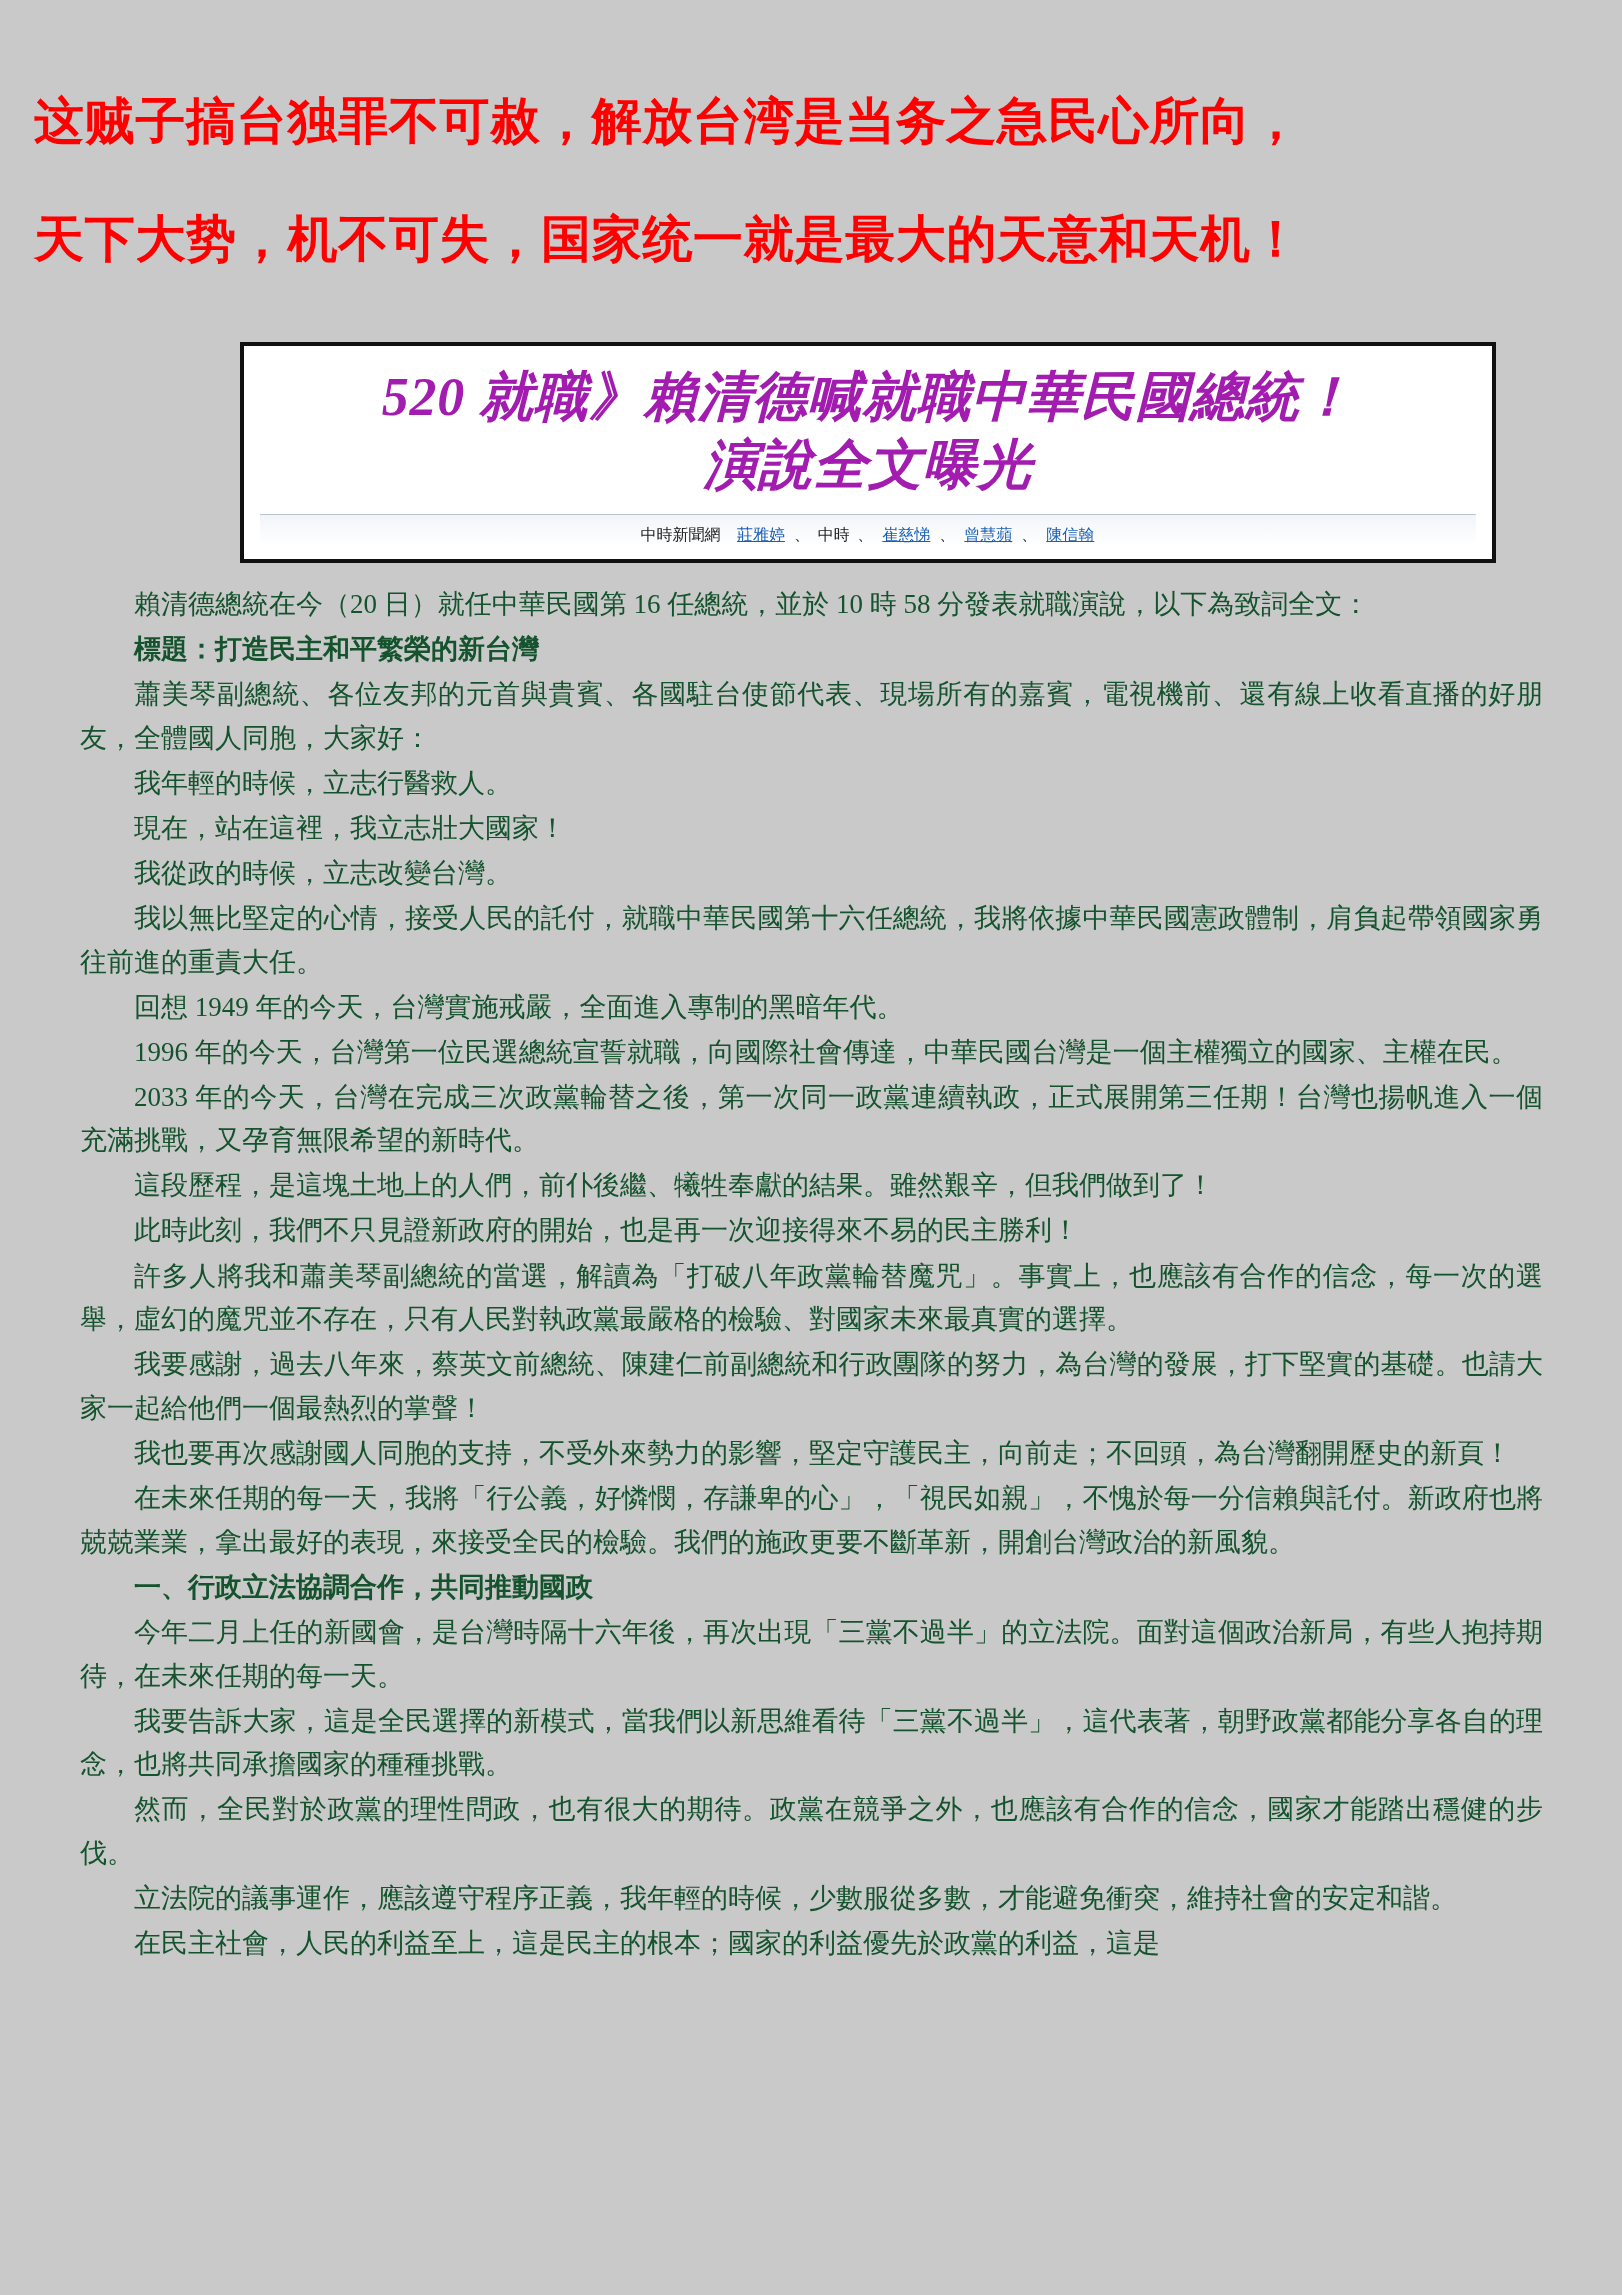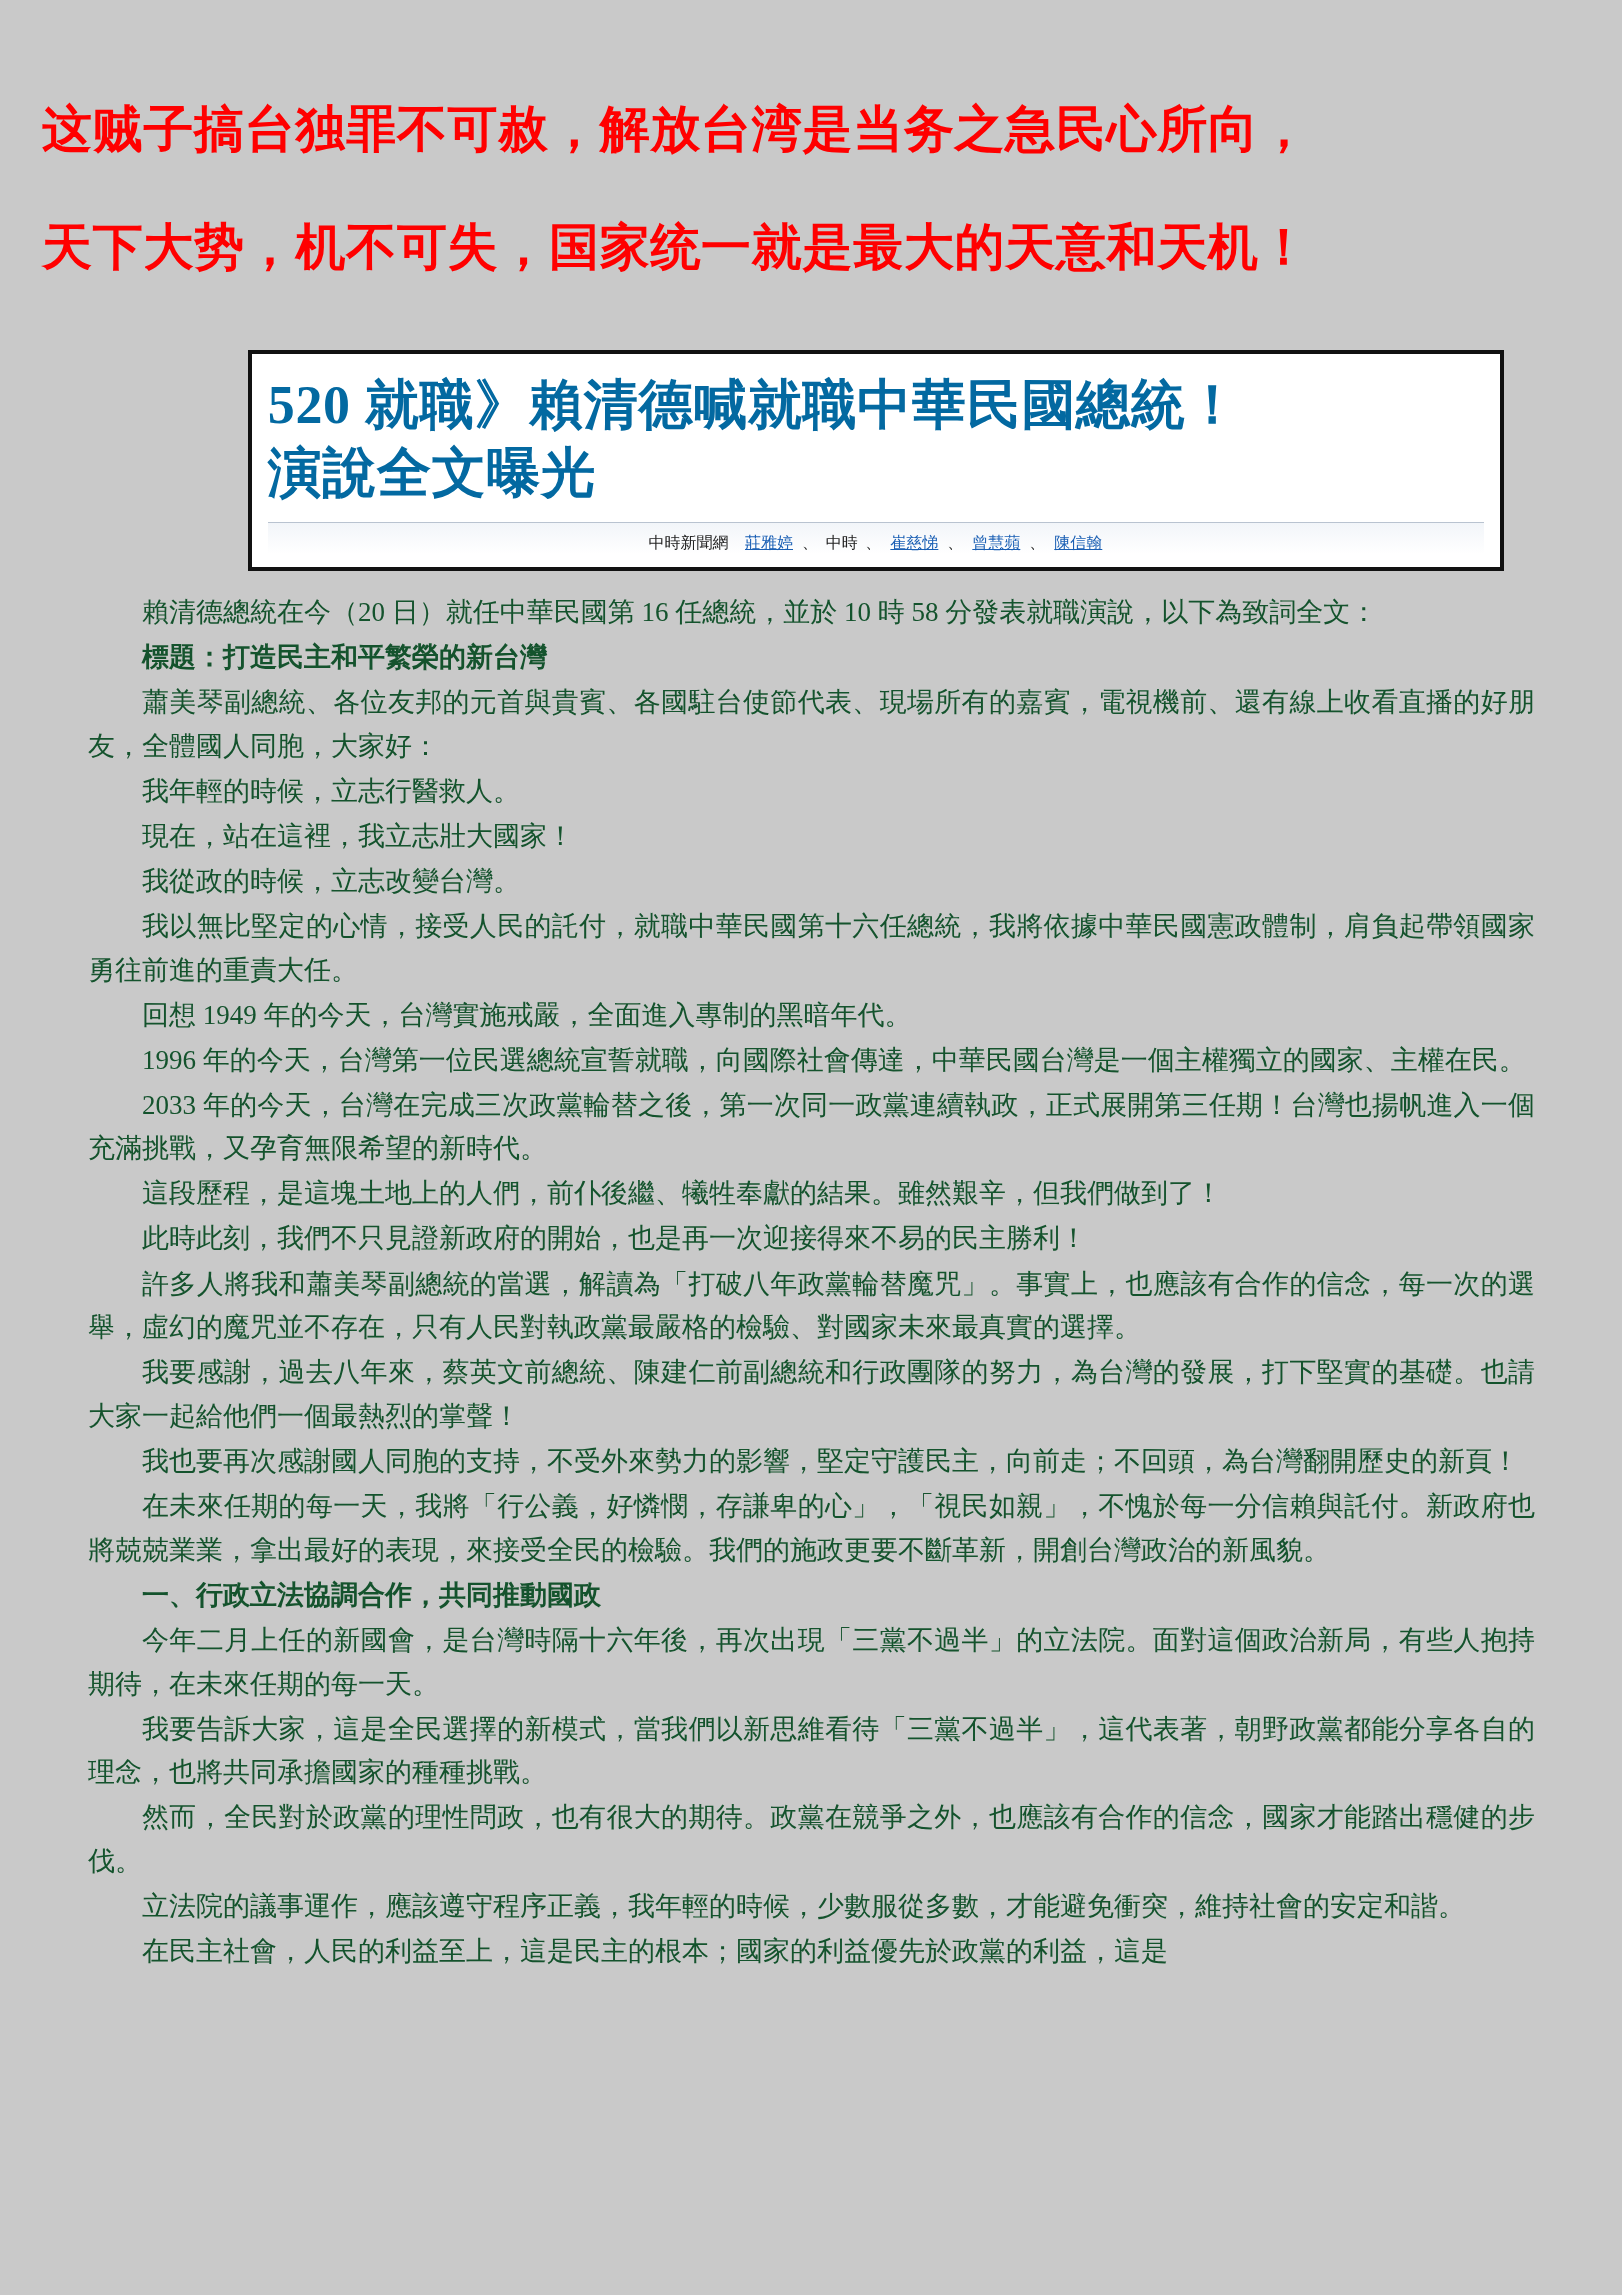--- a/index.html
+++ b/index.html
@@ -11,21 +11,21 @@
     height: 2295px;
     background: #c9c9c9;
     font-family: "Liberation Serif", serif;
     overflow: hidden;
   }
   .page {
     position: relative;
     width: 1623px;
     height: 2295px;
     box-sizing: border-box;
-    padding: 16px;
+    padding: 8px;
   }
   
   .banner {
     color: #ff0000;
     font-family: "DejaVu Sans", sans-serif;
     font-weight: 700;
     font-size: 50px;
     line-height: 1.18;
     letter-spacing: 0.7px;
     padding: 25px 19.6px 0 26px;
@@ -37,26 +37,28 @@
   
   .headline-card {
     margin: 14.4px 39px 0 232px;
     width: 1256px;
     background: #ffffff;
     border: 4.6px solid #111111;
     box-sizing: border-box;
     padding: 17px 15.7px 13px 15.7px;
   }
   .headline-title {
+    text-align: center;
     font-family: "Liberation Serif", serif;
     font-weight: 700;
     font-size: 54px;
     line-height: 1.26;
-    color: #0369a1;
+    color: #a21caf;
     letter-spacing: 0.7px;
+    font-style: italic;
   }
   .byline {
     margin-top: 14.4px;
     border-top: 1.3px solid #b9c3d0;
     padding-top: 10.5px;
     text-align: center;
     font-family: "DejaVu Sans", sans-serif;
     font-size: 16px;
     color: #222222;
     background: linear-gradient(to bottom, #f2f5f9 0%, #ffffff 100%);

